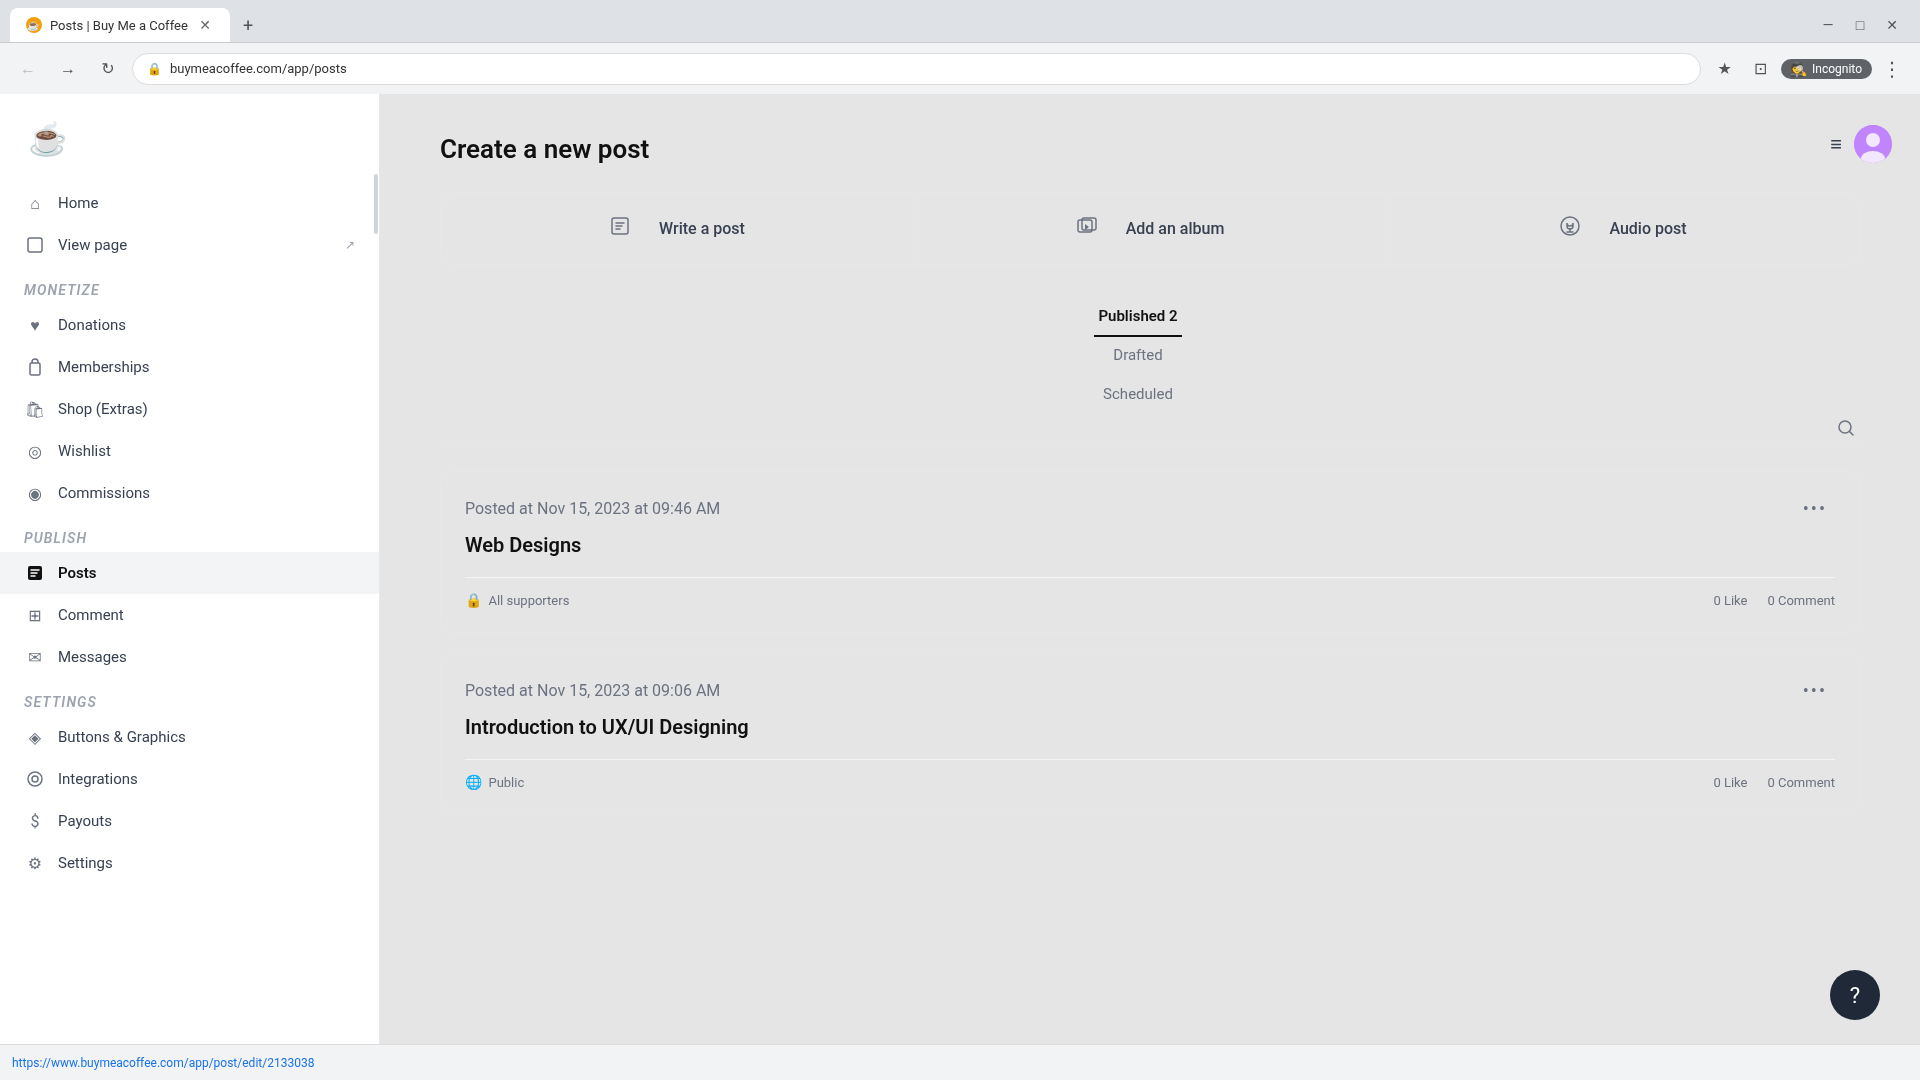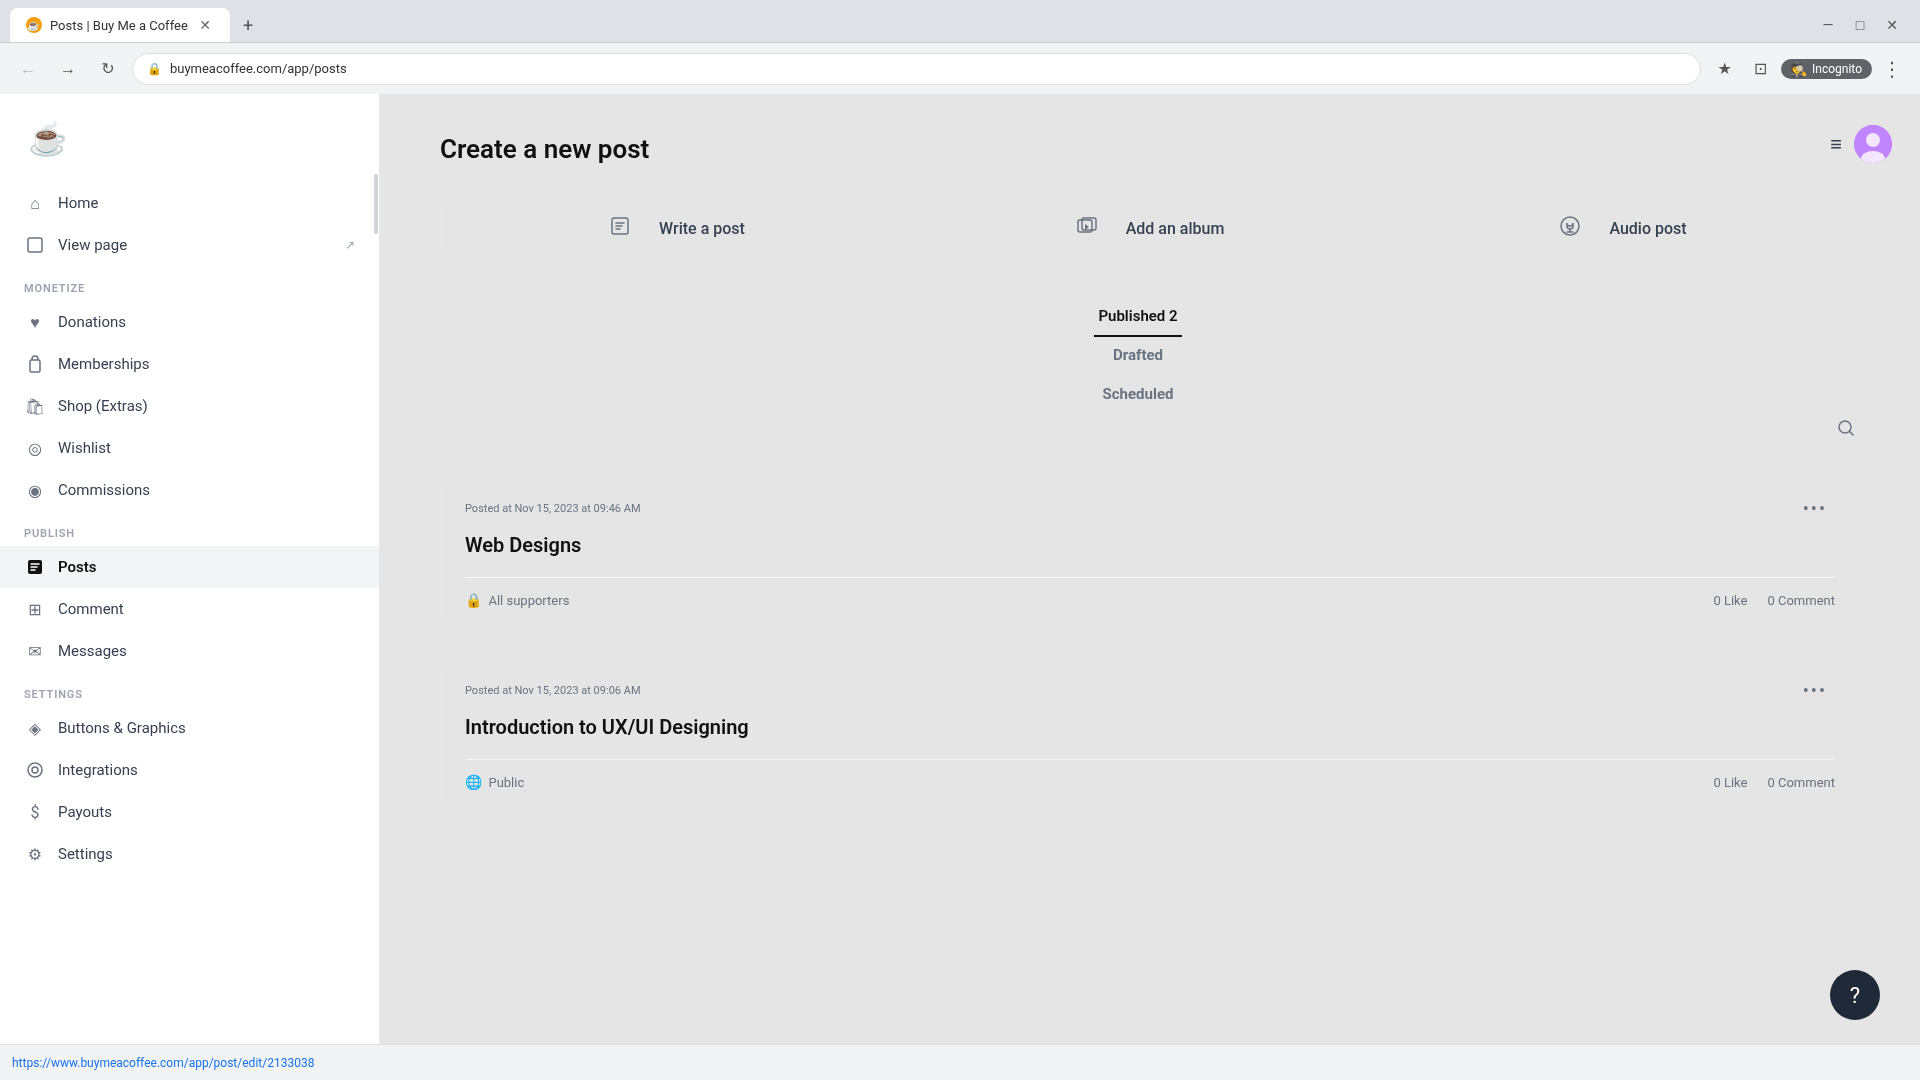--- a/index.html
+++ b/index.html
@@ -30,47 +30,47 @@
     .sidebar-logo { padding: 20px 24px 16px; }
     .logo-icon { width: 48px; height: 48px; }
     .sidebar-scroll { flex: 1; overflow-y: auto; padding: 0 0 20px; }
     .sidebar-scroll::-webkit-scrollbar { width: 6px; }
     .sidebar-scroll::-webkit-scrollbar-thumb { background: #ddd; border-radius: 3px; }
     .nav-item { display: flex; align-items: center; padding: 10px 24px; gap: 12px; cursor: pointer; color: #374151; font-size: 15px; transition: background 0.1s; }
     .nav-item.active { color: #111; font-weight: 600; background: #f3f4f6; }
     .nav-item .nav-icon { width: 22px; height: 22px; display: flex; align-items: center; justify-content: center; color: #6b7280; font-size: 16px; flex-shrink: 0; }
     .nav-item.active .nav-icon { color: #111; }
     .nav-item .nav-link-icon { margin-left: auto; color: #9ca3af; font-size: 12px; }
-    .section-label { padding: 16px 24px 6px; font-size: 11px; font-weight: 600; color: #9ca3af; letter-spacing: 0.08em; text-transform: uppercase; }
+    .section-label { padding: 16px 24px 6px; font-size: 14px; font-weight: 600; color: #9ca3af; letter-spacing: 0.08em; text-transform: uppercase; font-style: italic; }
     .scrollbar-track { position: absolute; right: 0; top: 0; width: 6px; height: 100%; }
     .scrollbar-thumb { position: absolute; right: 1px; top: 80px; width: 4px; height: 60px; background: #d1d5db; border-radius: 2px; }
 
     
     .main-content { flex: 1; overflow-y: auto; background: #e5e5e5; padding: 40px 60px; }
     .main-content::-webkit-scrollbar { width: 6px; }
     .main-content::-webkit-scrollbar-thumb { background: #ddd; border-radius: 3px; }
 
     .page-title { font-size: 26px; font-weight: 600; color: #111; margin-bottom: 28px; }
 
     
     .create-post-section { border: 1px solid #e5e7eb; border-radius: 12px; display: flex; margin-bottom: 32px; overflow: hidden; }
     .create-post-btn { flex: 1; display: flex; align-items: center; justify-content: center; gap: 28px; padding: 22px 16px; cursor: pointer; color: #374151; font-size: 16px; font-weight: 500; transition: background 0.1s; border-right: 1px solid #e5e7eb; }
     .create-post-btn:last-child { border-right: none; }
     .create-post-btn .btn-icon { font-size: 20px; color: #6b7280; }
 
     
     .tabs-bar { display: flex; align-items: center; border-bottom: 1px solid #e5e7eb; margin-bottom: 24px; flex-direction: column; }
-    .tab-item { padding: 10px 4px; margin-right: 24px; font-size: 15px; color: #6b7280; cursor: pointer; border-bottom: 2px solid transparent; margin-bottom: -1px; font-weight: bold; }
+    .tab-item { padding: 10px 4px; margin-right: 24px; font-size: 15px; color: #6b7280; cursor: pointer; border-bottom: 2px solid transparent; margin-bottom: -1px; }
     .tab-item.active { color: #111; font-weight: 600; border-bottom-color: #111; }
     .tab-search { margin-left: auto; color: #6b7280; cursor: pointer; font-size: 18px; padding: 4px; }
 
     
     .post-card { border: 1px solid #e5e7eb; border-radius: 12px; padding: 24px; margin-bottom: 20px; }
     .post-meta { display: flex; align-items: center; justify-content: space-between; margin-bottom: 12px; }
-    .post-date { font-size: 11px; color: #6b7280; }
+    .post-date { font-size: 16px; color: #6b7280; }
     .post-menu-btn { color: #6b7280; cursor: pointer; font-size: 18px; padding: 2px 8px; border-radius: 6px; letter-spacing: 2px; }
     .post-title { font-size: 20px; font-weight: 600; color: #111; margin-bottom: 20px; }
     .post-footer { display: flex; align-items: center; justify-content: space-between; padding-top: 14px; border-top: 1px solid #f3f4f6; }
     .post-access { display: flex; align-items: center; gap: 6px; font-size: 13px; color: #6b7280; }
     .post-access .access-icon { font-size: 14px; }
     .post-stats { display: flex; gap: 20px; }
     .post-stat { font-size: 13px; color: #6b7280; }
 
     
     .header-right { position: fixed; top: 125px; right: 28px; display: flex; align-items: center; gap: 12px; z-index: 10; }

